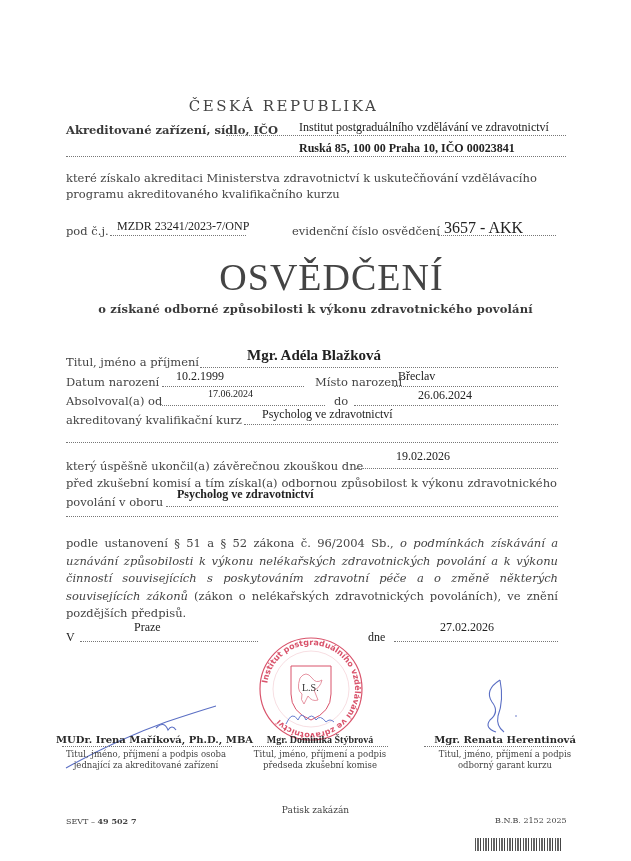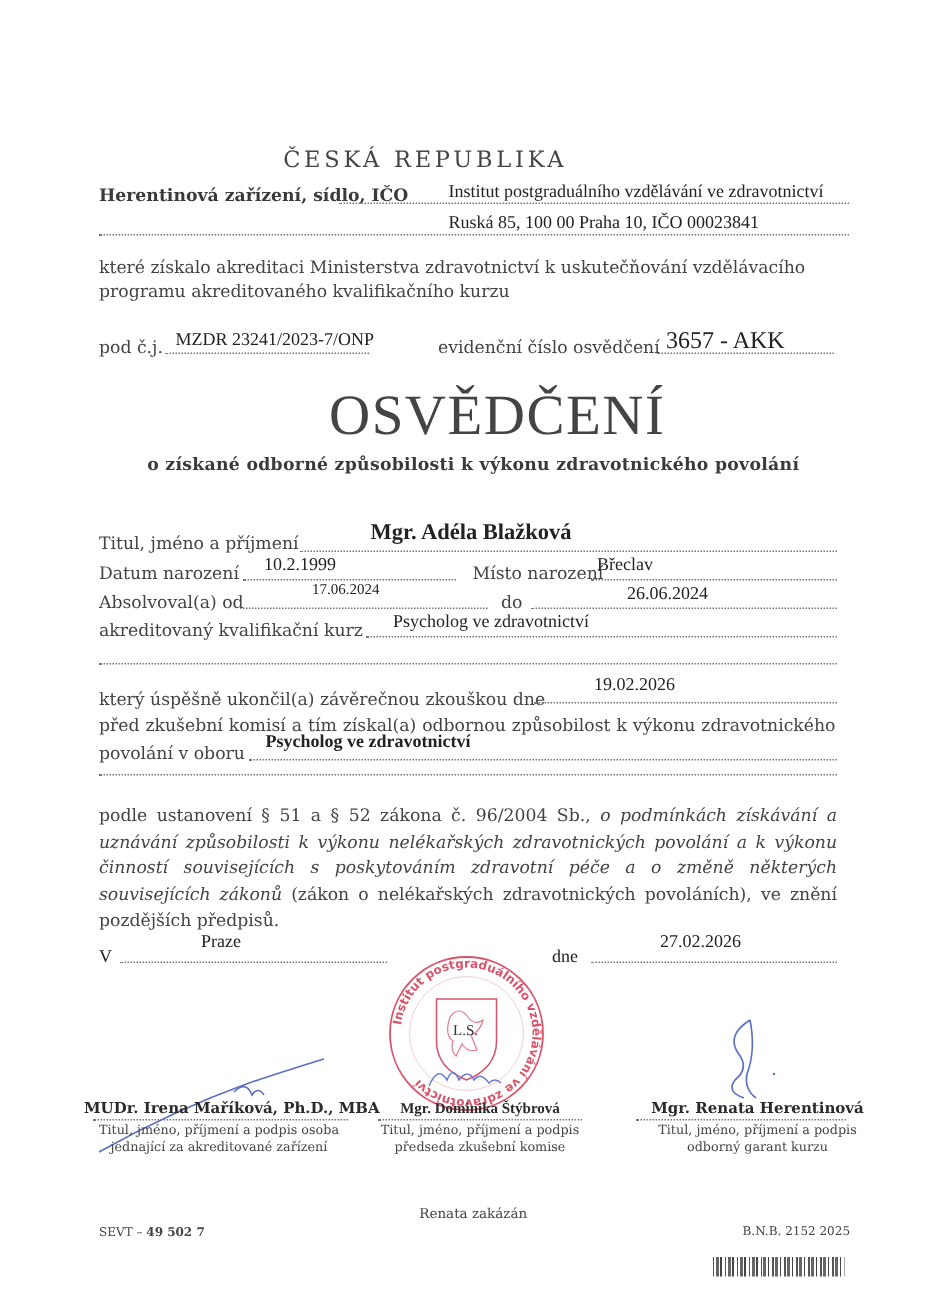--- a/index.html
+++ b/index.html
@@ -8,21 +8,21 @@
     .abs { position: absolute; white-space: nowrap; }
     .serif { font-family: "DejaVu Serif", serif; }
     .lserif { font-family: "Liberation Serif", serif; }
     .fill { font-family: "Liberation Serif", serif; color: #222; }
     .dots { position: absolute; border-bottom: 1px dotted #777; height: 0; }
     .label { font-size: 11.5px; color: #444; font-family: "DejaVu Serif", serif; }
 
     #country { top: 97px; left: 0; width: 567px; text-align: center; font-size: 15px; letter-spacing: 2.5px; color: #444; }
     #akr-label { top: 123px; left: 66px; font-size: 11.5px; font-weight: bold; color: #3a3a3a; }
     #akr-val1 { top: 120px; left: 299px; font-size: 12px; }
-    #akr-val2 { top: 141px; left: 299px; font-size: 12px; }
+    #akr-val2 { top: 141px; left: 299px; font-size: 12px; font-weight: bold; }
 
     #intro { top: 170px; left: 66px; width: 500px; font-size: 11.5px; line-height: 16px; white-space: normal; color: #444; }
 
     #cj-label { top: 224px; left: 66px; }
     #cj-val { top: 219px; left: 117px; font-size: 12px; }
     #evid-label { top: 224px; left: 292px; }
     #evid-val { top: 219px; left: 444px; font-size: 16px; }
 
     #title { top: 255px; left: 0; width: 631px; text-align: center; font-size: 38px; letter-spacing: 1px; color: #444; font-family: "Liberation Serif", serif; padding-left: 32px; }
     #subtitle { top: 302px; left: 0; width: 631px; text-align: center; font-size: 11.5px; font-weight: bold; color: #3a3a3a; letter-spacing: 0.2px; }
@@ -74,21 +74,21 @@
     #barcode { position: absolute; left: 475px; top: 838px; width: 88px; height: 13px;
       background: repeating-linear-gradient(90deg, #555 0 1px, #fff 1px 2px, #666 2px 4px, #fff 4px 5px, #444 5px 6px, #fff 6px 8px); }
   </style>
 </head>
 <body>
 
 <div>
 
   <div class="abs serif" id="country">ČESKÁ REPUBLIKA</div>
 
-  <div class="abs serif" id="akr-label">Herentinová zařízení, sídlo, IČO</div>
+  <div class="abs serif" id="akr-label">Akreditované zařízení, sídlo, IČO</div>
   <div class="dots" style="left:226px; top:135px; width:340px;"></div>
   <div class="abs fill" id="akr-val1">Institut postgraduálního vzdělávání ve zdravotnictví</div>
   <div class="dots" style="left:66px; top:156px; width:500px;"></div>
   <div class="abs fill" id="akr-val2">Ruská 85, 100 00 Praha 10, IČO 00023841</div>
 
   <div class="abs serif" id="intro">které získalo akreditaci Ministerstva zdravotnictví k uskutečňování vzdělávacího programu akreditovaného kvalifikačního kurzu</div>
 
   <div class="abs label" id="cj-label">pod č.j.</div>
   <div class="dots" style="left:110px; top:235px; width:136px;"></div>
   <div class="abs fill" id="cj-val">MZDR 23241/2023-7/ONP</div>
@@ -169,17 +169,17 @@
   <div class="abs serif sig-desc" id="sig1-desc">Titul, jméno, příjmení a podpis osoba jednající za akreditované zařízení</div>
 
   <div class="abs serif sig-name" id="sig2-name">Mgr. Dominika Štýbrová</div>
   <div class="dots" style="left:252px; top:746px; width:136px;"></div>
   <div class="abs serif sig-desc" id="sig2-desc">Titul, jméno, příjmení a podpis předseda zkušební komise</div>
 
   <div class="abs serif sig-name" id="sig3-name">Mgr. Renata Herentinová</div>
   <div class="dots" style="left:424px; top:746px; width:140px;"></div>
   <div class="abs serif sig-desc" id="sig3-desc">Titul, jméno, příjmení a podpis odborný garant kurzu</div>
 
-  <div class="abs serif" id="reprint">Renata zakázán</div>
+  <div class="abs serif" id="reprint">Patisk zakázán</div>
   <div class="abs serif" id="sevt"><span>SEVT – </span><b>49 502 7</b></div>
   <div class="abs serif" id="bnb">B.N.B. 2152 2025</div>
   <div id="barcode"></div>
 </div>
 
 </body></html>

